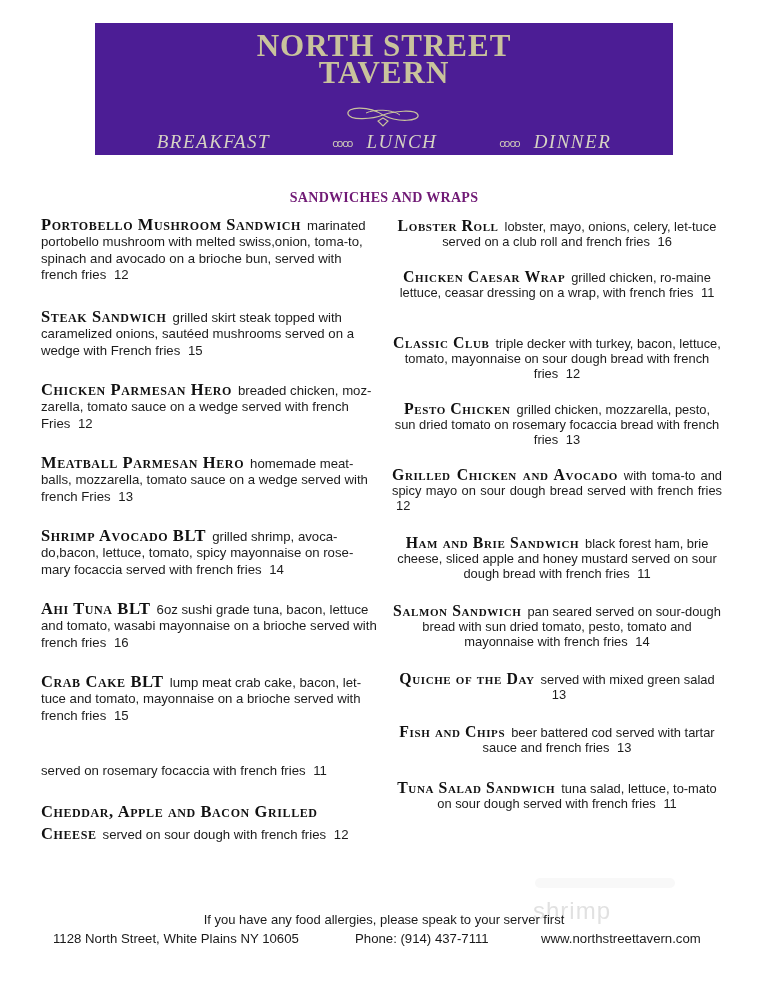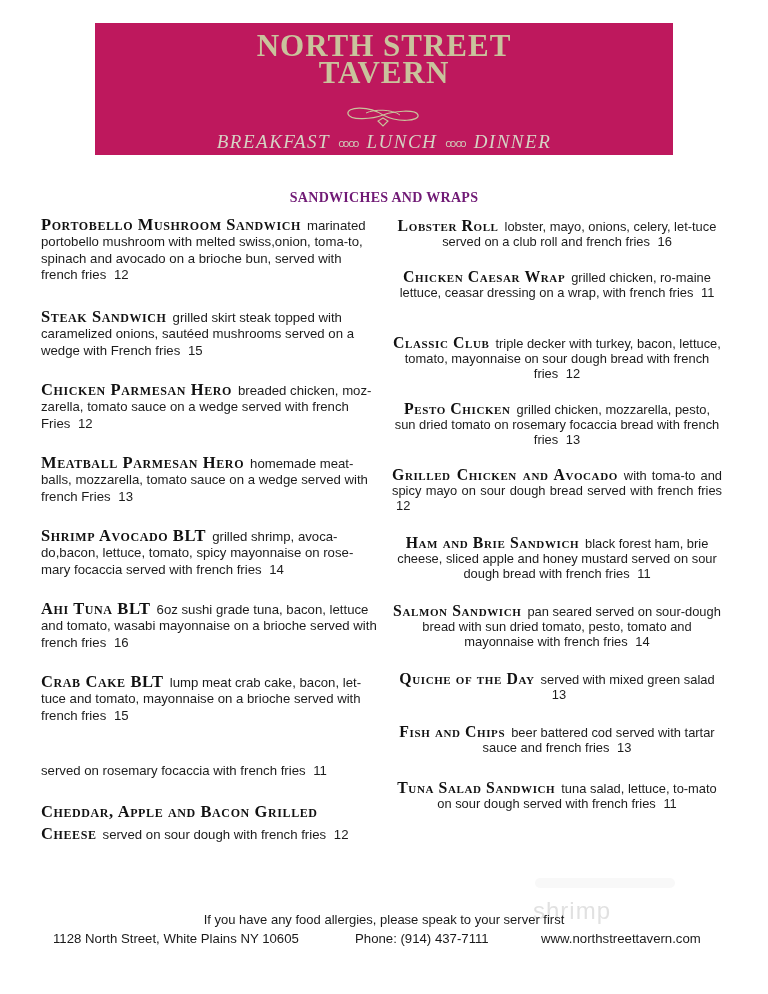--- a/index.html
+++ b/index.html
@@ -1,24 +1,24 @@
 <!DOCTYPE html>
 <html><head>
   <meta charset="utf-8">
   <style>
     html, body { margin: 0; padding: 0; background: #ffffff; }
     body { width: 768px; height: 994px; position: relative; overflow: hidden; font-family: "Liberation Sans", sans-serif; color: #1a1a1a; }
 
-    .banner { position: absolute; left: 95px; top: 23px; width: 578px; height: 132px; background: #be185d; text-align: center; color: #c9c39c; }
+    .banner { position: absolute; left: 95px; top: 23px; width: 578px; height: 132px; background: #4c1d95; text-align: center; color: #c9c39c; }
     .banner .t1 { position: absolute; left: 0; right: 0; top: 8px; font-family: "Liberation Serif", serif; font-weight: bold; font-size: 31px; letter-spacing: 1px; line-height: 30px; }
     .banner .t2 { position: absolute; left: 0; right: 0; top: 35px; font-family: "Liberation Serif", serif; font-weight: bold; font-size: 31px; letter-spacing: 1px; line-height: 30px; }
     .banner .t3 { position: absolute; left: 0; right: 0; top: 60px; font-family: "Liberation Serif", serif; font-weight: bold; font-size: 20px; letter-spacing: 0.5px; line-height: 22px; }
     .banner .flourish { position: absolute; left: 243px; top: 80px; width: 90px; height: 26px; }
-    .banner .meals { position: absolute; left: 0; right: 0; top: 108px; font-family: "Liberation Serif", serif; font-style: italic; font-size: 19px; letter-spacing: 1.5px; color: #d6d3c4; display: flex; justify-content: center; align-items: center; gap: 8px; }
-    .banner .sep { font-style: normal; font-size: 11px; letter-spacing: -1px; color: #cfcbb8; }
+    .banner .meals { position: absolute; left: 0; right: 0; top: 108px; font-family: "Liberation Serif", serif; font-style: italic; font-size: 19px; letter-spacing: 1.5px; color: #d6d3c4; display: flex; justify-content: center; align-items: center; gap: 14px; }
+    .banner .sep { font-style: normal; font-size: 11px; letter-spacing: -1px; color: #cfcbb8; margin-left: 48px; }
 
     .section-title { position: absolute; left: 0; right: 0; top: 190px; text-align: center; font-family: "Liberation Serif", serif; font-weight: bold; font-size: 14px; letter-spacing: 0.3px; color: #701a75; }
 
     .col { position: absolute; top: 0; }
     .col-left { left: 41px; width: 340px; }
     .col-right { left: 392px; width: 330px; }
 
     .item { position: absolute; left: 0; width: 100%; font-size: 13.2px; line-height: 16.4px; color: #1c1c1c; }
     .col-right .item { font-size: 12.9px; line-height: 15px; text-align: center; }
     .item .name { font-family: "Liberation Serif", serif; font-weight: bold; font-variant: small-caps; font-size: 16.5px; letter-spacing: 0.6px; color: #111; margin-right: 6px; }

